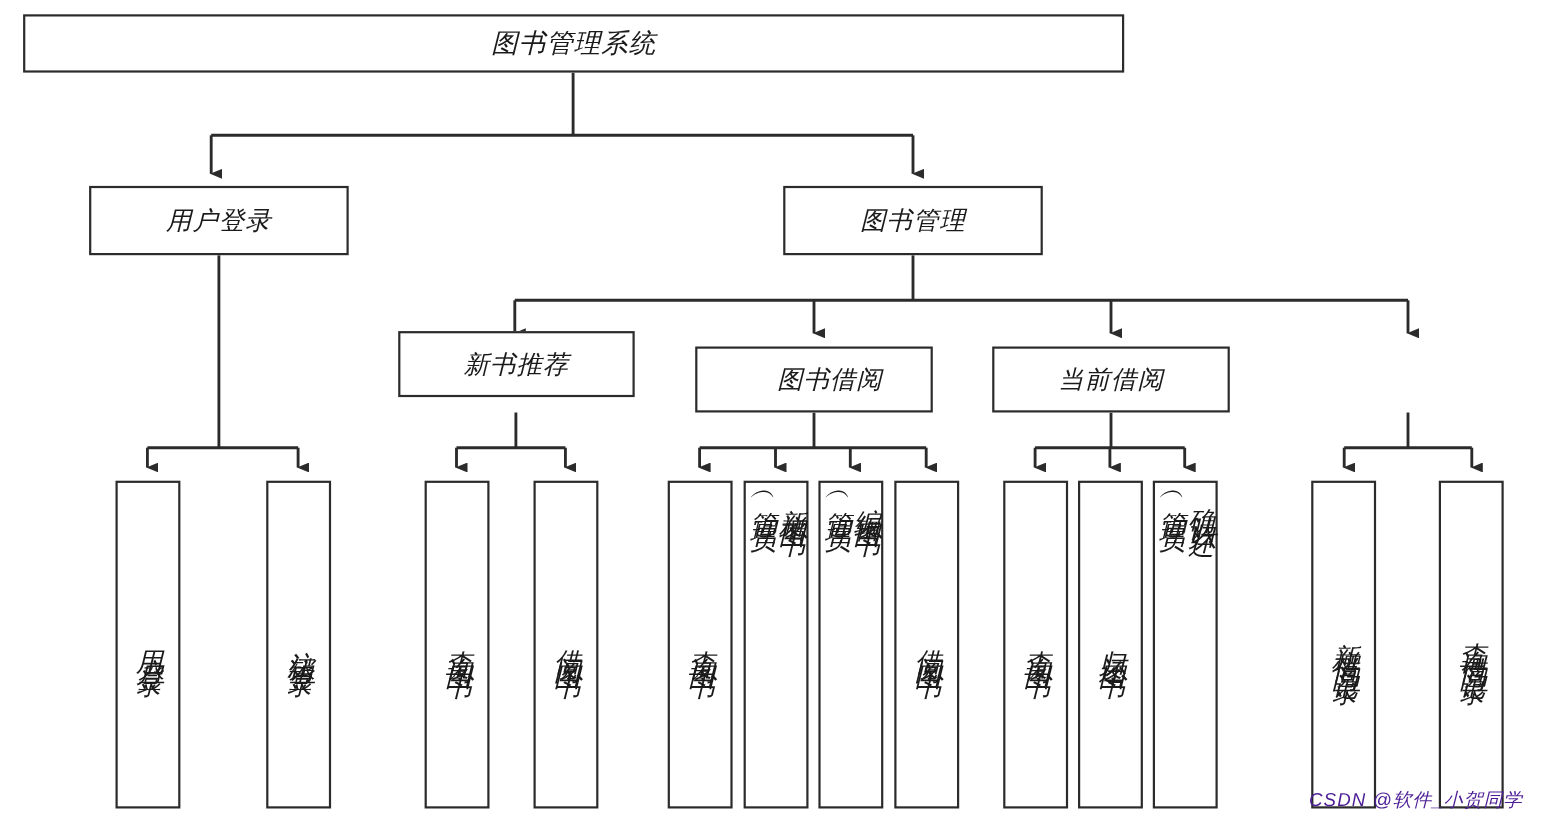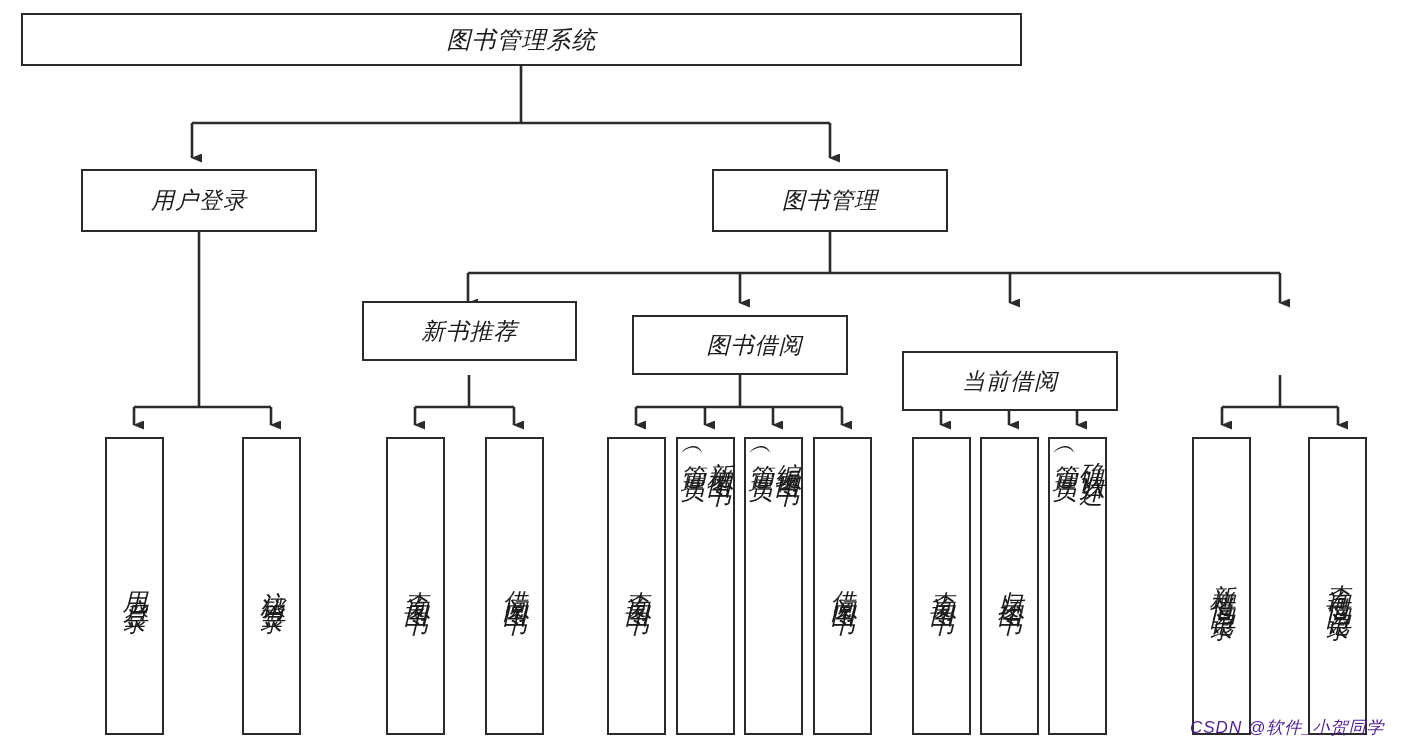--- a/index.html
+++ b/index.html
@@ -124,21 +124,21 @@
   <div class="node h" style="left:712px;top:169px;width:236px;height:63px;">
     <span class="lbl">图书管理</span>
   </div>
 
   <div class="node h" style="left:362px;top:301px;width:215px;height:60px;">
     <span class="lbl">新书推荐</span>
   </div>
   <div class="node h" style="left:632px;top:315px;width:216px;height:60px;padding-left:29px;">
     <span class="lbl">图书借阅</span>
   </div>
-  <div class="node h" style="left:902px;top:315px;width:216px;height:60px;margin-top:36px;">
+  <div class="node h" style="left:902px;top:315px;width:216px;height:60px;">
     <span class="lbl">当前借阅</span>
   </div>
 
   <div class="node v" style="left:105px;top:437px;width:59px;height:298px;">
     <span class="lbl">用户登录</span>
   </div>
   <div class="node v" style="left:242px;top:437px;width:59px;height:298px;">
     <span class="lbl">注销登录</span>
   </div>
 

